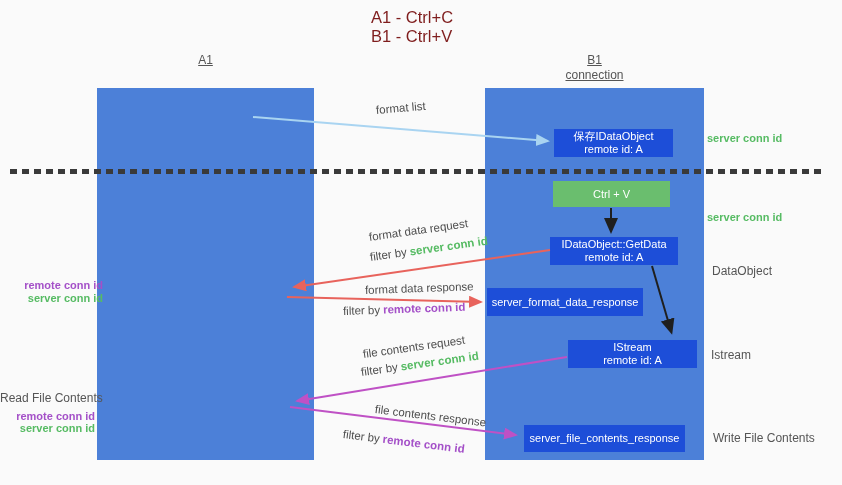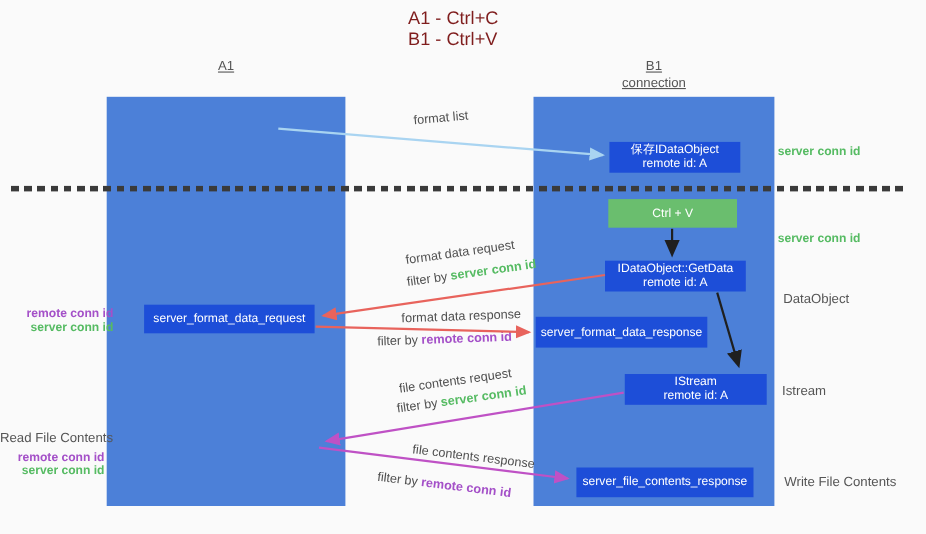--- a/index.html
+++ b/index.html
@@ -87,23 +87,20 @@
 
   <div class="abs box green-box b-ctrl-v">
     <span>Ctrl + V</span>
   </div>
 
   <div class="abs box orange-box b-getdata">
     <span>IDataObject::GetData</span>
     <span>remote id: A</span>
   </div>
 
-  <div class="abs box orange-box b-fmt-req">
-    <span>server_format_data_request</span>
-  </div>
 
   <div class="abs box orange-box b-fmt-resp">
     <span>server_format_data_response</span>
   </div>
 
   <div class="abs box orange-box b-istream">
     <span>IStream</span>
     <span>remote id: A</span>
   </div>
 

